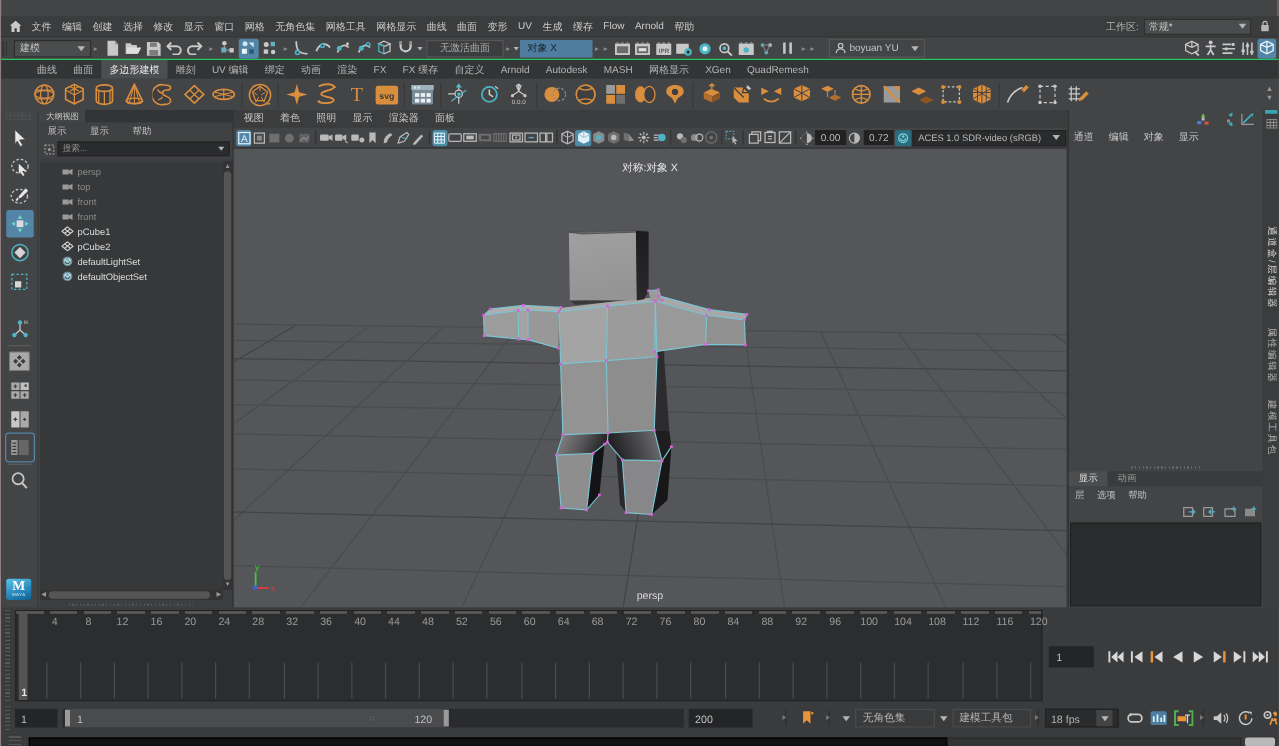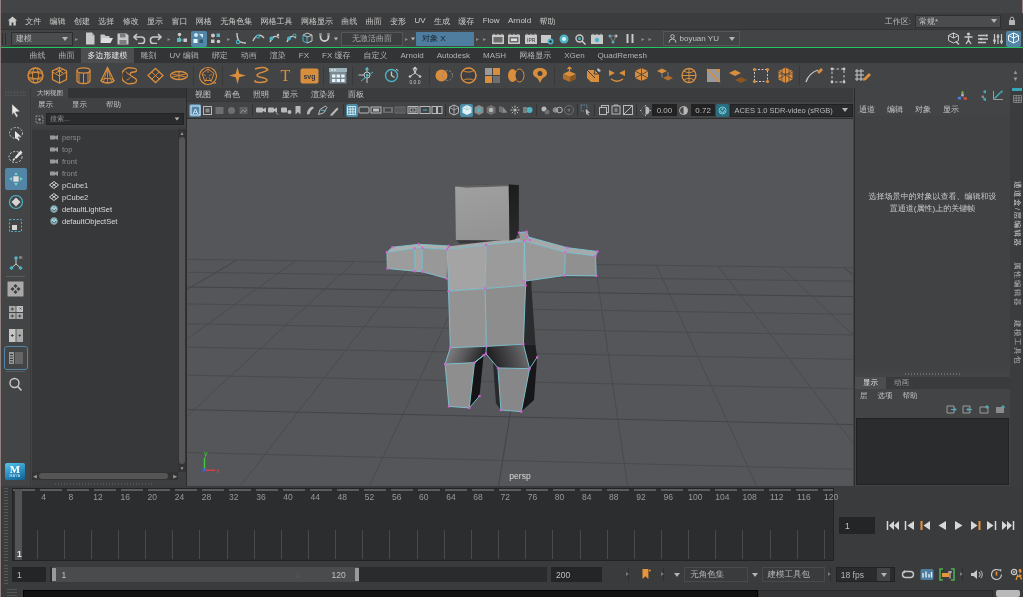--- a/index.html
+++ b/index.html
@@ -1316,20 +1316,21 @@
               </g>
   </g>
   <g>
     <path d="M17.5,351.3 L17.5,339" stroke="#3ccc3c" stroke-width="1.4"></path>
     <path d="M17.5,351.3 L28,351.3" stroke="#e03c3c" stroke-width="1.4"></path>
     <rect x="15.5" y="349.5" width="3" height="3" fill="#3c5ee0"></rect>
     <text x="17" y="337" fill="#3ccc3c" font-size="7" font-family="Liberation Sans,sans-serif">y</text>
     <text x="29.5" y="354" fill="#e03c3c" font-size="7" font-family="Liberation Sans,sans-serif">x</text>
   </g>
 </svg>
+      <div class="vp-sym">对称:对象 X</div>
       <div class="vp-cam">persp</div>
     </div>
   </div>
 
   <div class="channelbox">
     <div class="cb-top">
       <svg width="11" height="11" viewBox="0 0 11 11">
             <path d="M5.5 0.5L7.2 3.5H3.8z" fill="#6fbf3f"></path>
             <rect x="4.3" y="3.8" width="2.4" height="2.6" fill="#b9b9b9"></rect>
             <rect x="0.8" y="6.8" width="3.2" height="2.6" fill="#4f7dd8"></rect>
@@ -1345,26 +1346,20 @@
             <path d="M10.8 0.5L7.8 1.3l2.2 2.2z" fill="#3fa9b8"></path>
           </svg>
     </div>
     <div class="cb-menus">
 
     <span>通道</span>
           <span>编辑</span>
           <span>对象</span>
           <span>显示</span>
         </div>
-    <div class="cb-body">
-      <div class="cb-hint">
-        <div>选择场景中的对象以查看、编辑和设</div>
-        <div>置通道(属性)上的关键帧</div>
-      </div>
-    </div>
     <div class="cb-divider">
           <i></i>
         </div>
     <div class="layer-tabs">
 
     <span class="layer-tab active">显示</span>
           <span class="layer-tab">动画</span>
         </div>
     <div class="layer-menus">
 

